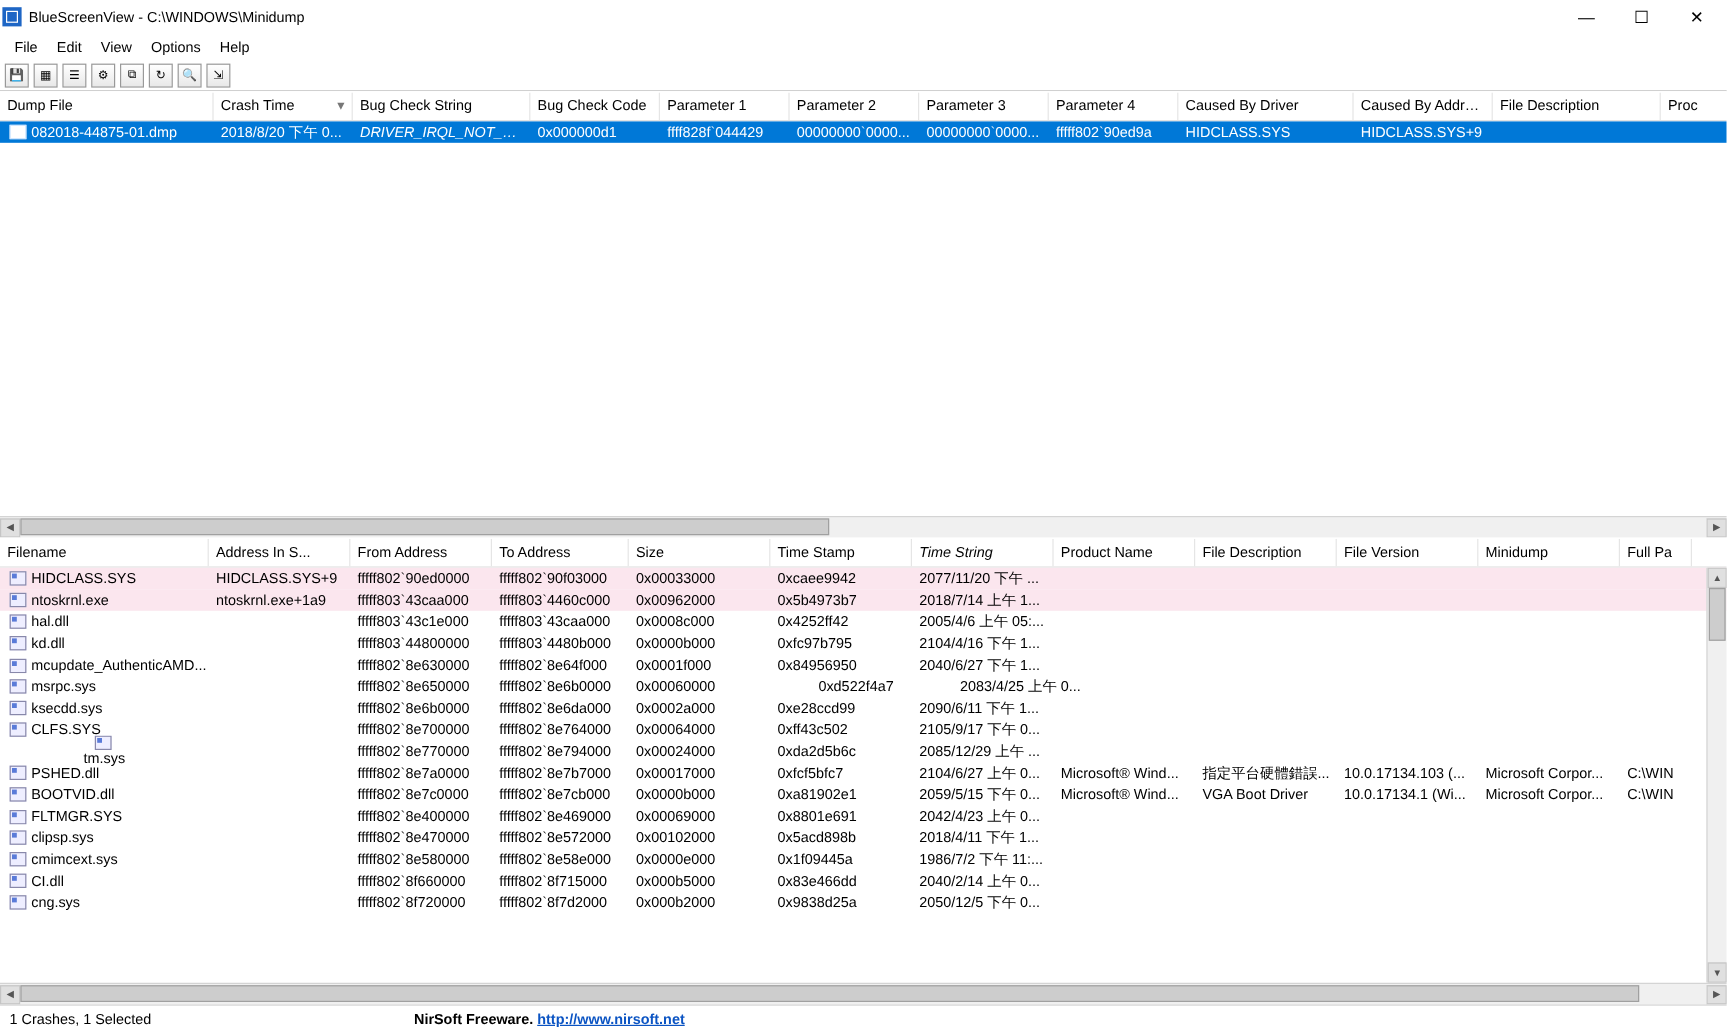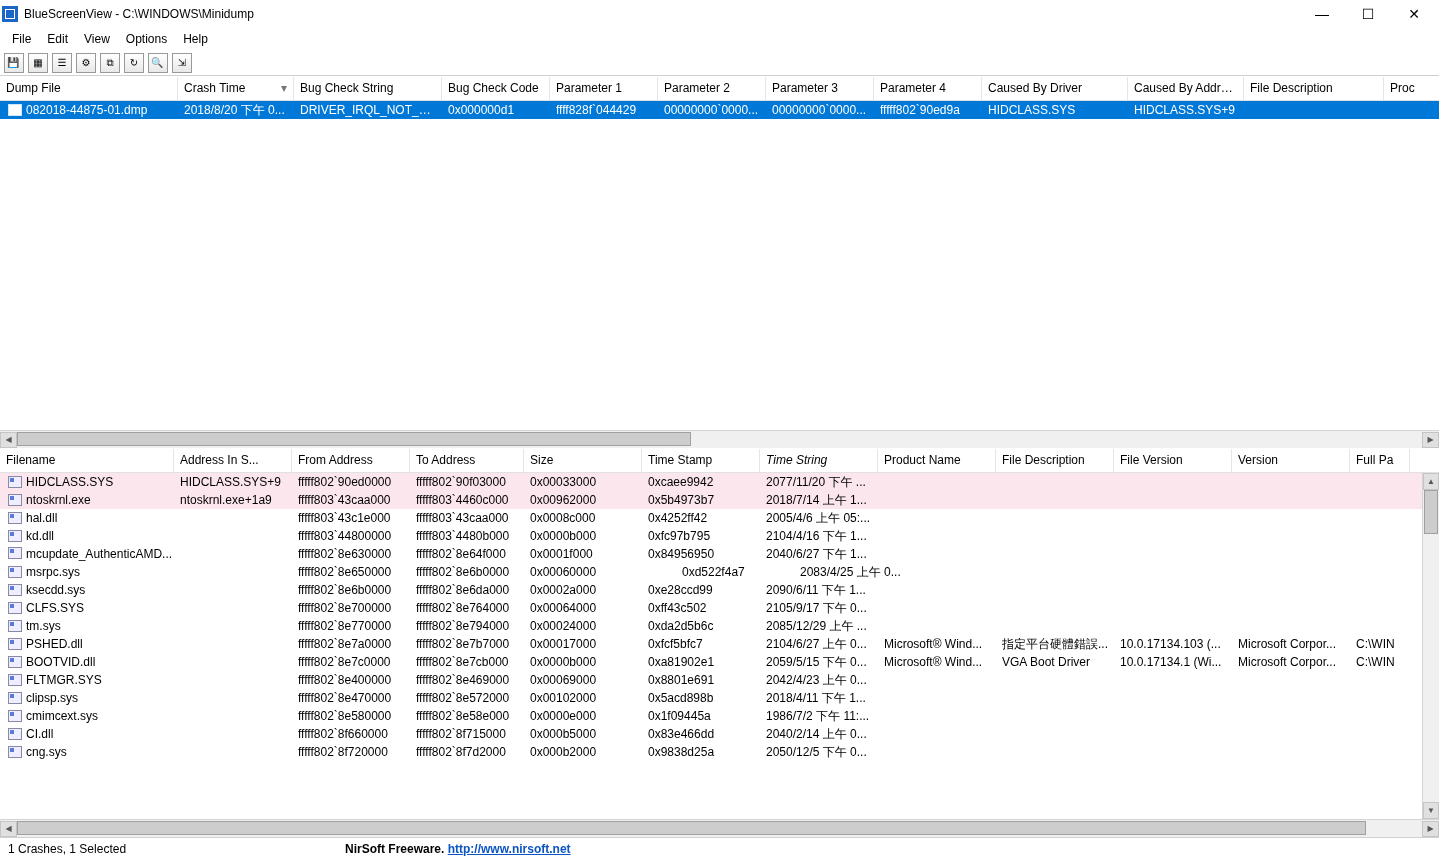--- a/index.html
+++ b/index.html
@@ -96,21 +96,21 @@
       <div class="hcell" style="width: 140px; flex-shrink: 0;">File Description</div>
       <div class="hcell" style="width: 60px; flex-shrink: 0;">Proc</div>
     </div>
   <div class="rows" id="upper-rows">
       <div class="row sel">
         <div class="cell" style="width: 178px; flex-shrink: 0; display: flex; align-items: center;">
           <span class="ico "></span>
           <span>082018-44875-01.dmp</span>
         </div>
         <div class="cell" style="width: 116px; flex-shrink: 0;">2018/8/20 下午 0...</div>
-        <div class="cell" style="width: 148px; flex-shrink: 0;">DRIVER_IRQL_NOT_LE...</div>
+        <div class="cell" style="width: 148px; flex-shrink: 0; font-style: italic;">DRIVER_IRQL_NOT_LE...</div>
         <div class="cell" style="width: 108px; flex-shrink: 0;">0x000000d1</div>
         <div class="cell" style="width: 108px; flex-shrink: 0;">ffff828f`044429</div>
         <div class="cell" style="width: 108px; flex-shrink: 0;">00000000`0000...</div>
         <div class="cell" style="width: 108px; flex-shrink: 0;">00000000`0000...</div>
         <div class="cell" style="width: 108px; flex-shrink: 0;">fffff802`90ed9a</div>
         <div class="cell" style="width: 146px; flex-shrink: 0;">HIDCLASS.SYS</div>
         <div class="cell" style="width: 116px; flex-shrink: 0;">HIDCLASS.SYS+9</div>
         <div class="cell" style="width: 140px; flex-shrink: 0;"></div>
         <div class="cell" style="width: 60px; flex-shrink: 0;"></div>
       </div>
@@ -129,21 +129,21 @@
       <div class="hcell" style="width: 174px; flex-shrink: 0;">Filename</div>
       <div class="hcell" style="width: 118px; flex-shrink: 0;">Address In S...</div>
       <div class="hcell" style="width: 118px; flex-shrink: 0;">From Address</div>
       <div class="hcell" style="width: 114px; flex-shrink: 0;">To Address</div>
       <div class="hcell" style="width: 118px; flex-shrink: 0;">Size</div>
       <div class="hcell" style="width: 118px; flex-shrink: 0;">Time Stamp</div>
       <div class="hcell" style="width: 118px; flex-shrink: 0; font-style: italic;">Time String</div>
       <div class="hcell" style="width: 118px; flex-shrink: 0;">Product Name</div>
       <div class="hcell" style="width: 118px; flex-shrink: 0;">File Description</div>
       <div class="hcell" style="width: 118px; flex-shrink: 0;">File Version</div>
-      <div class="hcell" style="width: 118px; flex-shrink: 0;">Version</div>
+      <div class="hcell" style="width: 118px; flex-shrink: 0;">Minidump</div>
       <div class="hcell" style="width: 60px; flex-shrink: 0;">Full Pa</div>
     </div>
   <div class="rows" id="lower-rows" style="padding-bottom:0;">
 
   <div class="row hl">
         <div class="cell" style="width: 174px; flex-shrink: 0; display: flex; align-items: center;">
           <span class="ico mod"></span>
           <span>HIDCLASS.SYS</span>
         </div>
         <div class="cell" style="width: 118px; flex-shrink: 0;">HIDCLASS.SYS+9</div>
@@ -203,21 +203,21 @@
         <div class="cell" style="width: 118px; flex-shrink: 0;">0x0000b000</div>
         <div class="cell" style="width: 118px; flex-shrink: 0;">0xfc97b795</div>
         <div class="cell" style="width: 118px; flex-shrink: 0;">2104/4/16 下午 1...</div>
         <div class="cell" style="width: 118px; flex-shrink: 0;"></div>
         <div class="cell" style="width: 118px; flex-shrink: 0;"></div>
         <div class="cell" style="width: 118px; flex-shrink: 0;"></div>
         <div class="cell" style="width: 118px; flex-shrink: 0;"></div>
         <div class="cell" style="width: 60px; flex-shrink: 0;"></div>
       </div>
       <div class="row">
-        <div class="cell" style="width: 174px; flex-shrink: 0; display: flex; align-items: flex-start;">
+        <div class="cell" style="width: 174px; flex-shrink: 0; display: flex; align-items: flex-end;">
           <span class="ico mod"></span>
           <span>mcupdate_AuthenticAMD...</span>
         </div>
         <div class="cell" style="width: 118px; flex-shrink: 0;"></div>
         <div class="cell" style="width: 118px; flex-shrink: 0;">fffff802`8e630000</div>
         <div class="cell" style="width: 114px; flex-shrink: 0;">fffff802`8e64f000</div>
         <div class="cell" style="width: 118px; flex-shrink: 0;">0x0001f000</div>
         <div class="cell" style="width: 118px; flex-shrink: 0;">0x84956950</div>
         <div class="cell" style="width: 118px; flex-shrink: 0;">2040/6/27 下午 1...</div>
         <div class="cell" style="width: 118px; flex-shrink: 0;"></div>
@@ -271,21 +271,21 @@
         <div class="cell" style="width: 118px; flex-shrink: 0;">0x00064000</div>
         <div class="cell" style="width: 118px; flex-shrink: 0;">0xff43c502</div>
         <div class="cell" style="width: 118px; flex-shrink: 0;">2105/9/17 下午 0...</div>
         <div class="cell" style="width: 118px; flex-shrink: 0;"></div>
         <div class="cell" style="width: 118px; flex-shrink: 0;"></div>
         <div class="cell" style="width: 118px; flex-shrink: 0;"></div>
         <div class="cell" style="width: 118px; flex-shrink: 0;"></div>
         <div class="cell" style="width: 60px; flex-shrink: 0;"></div>
       </div>
       <div class="row">
-        <div class="cell" style="width: 174px; flex-shrink: 0; display: flex; align-items: center;">
+        <div class="cell" style="width: 174px; flex-shrink: 0; display: flex; align-items: center; flex-direction: column;">
           <span class="ico mod"></span>
           <span>tm.sys</span>
         </div>
         <div class="cell" style="width: 118px; flex-shrink: 0;"></div>
         <div class="cell" style="width: 118px; flex-shrink: 0;">fffff802`8e770000</div>
         <div class="cell" style="width: 114px; flex-shrink: 0;">fffff802`8e794000</div>
         <div class="cell" style="width: 118px; flex-shrink: 0;">0x00024000</div>
         <div class="cell" style="width: 118px; flex-shrink: 0;">0xda2d5b6c</div>
         <div class="cell" style="width: 118px; flex-shrink: 0;">2085/12/29 上午 ...</div>
         <div class="cell" style="width: 118px; flex-shrink: 0;"></div>
@@ -322,21 +322,21 @@
         <div class="cell" style="width: 118px; flex-shrink: 0;">0x0000b000</div>
         <div class="cell" style="width: 118px; flex-shrink: 0;">0xa81902e1</div>
         <div class="cell" style="width: 118px; flex-shrink: 0;">2059/5/15 下午 0...</div>
         <div class="cell" style="width: 118px; flex-shrink: 0;">Microsoft® Wind...</div>
         <div class="cell" style="width: 118px; flex-shrink: 0;">VGA Boot Driver</div>
         <div class="cell" style="width: 118px; flex-shrink: 0;">10.0.17134.1 (Wi...</div>
         <div class="cell" style="width: 118px; flex-shrink: 0;">Microsoft Corpor...</div>
         <div class="cell" style="width: 60px; flex-shrink: 0;">C:\WIN</div>
       </div>
       <div class="row">
-        <div class="cell" style="width: 174px; flex-shrink: 0; display: flex; align-items: center;">
+        <div class="cell" style="width: 174px; flex-shrink: 0; display: flex; align-items: flex-end;">
           <span class="ico mod"></span>
           <span>FLTMGR.SYS</span>
         </div>
         <div class="cell" style="width: 118px; flex-shrink: 0;"></div>
         <div class="cell" style="width: 118px; flex-shrink: 0;">fffff802`8e400000</div>
         <div class="cell" style="width: 114px; flex-shrink: 0;">fffff802`8e469000</div>
         <div class="cell" style="width: 118px; flex-shrink: 0;">0x00069000</div>
         <div class="cell" style="width: 118px; flex-shrink: 0;">0x8801e691</div>
         <div class="cell" style="width: 118px; flex-shrink: 0;">2042/4/23 上午 0...</div>
         <div class="cell" style="width: 118px; flex-shrink: 0;"></div>

